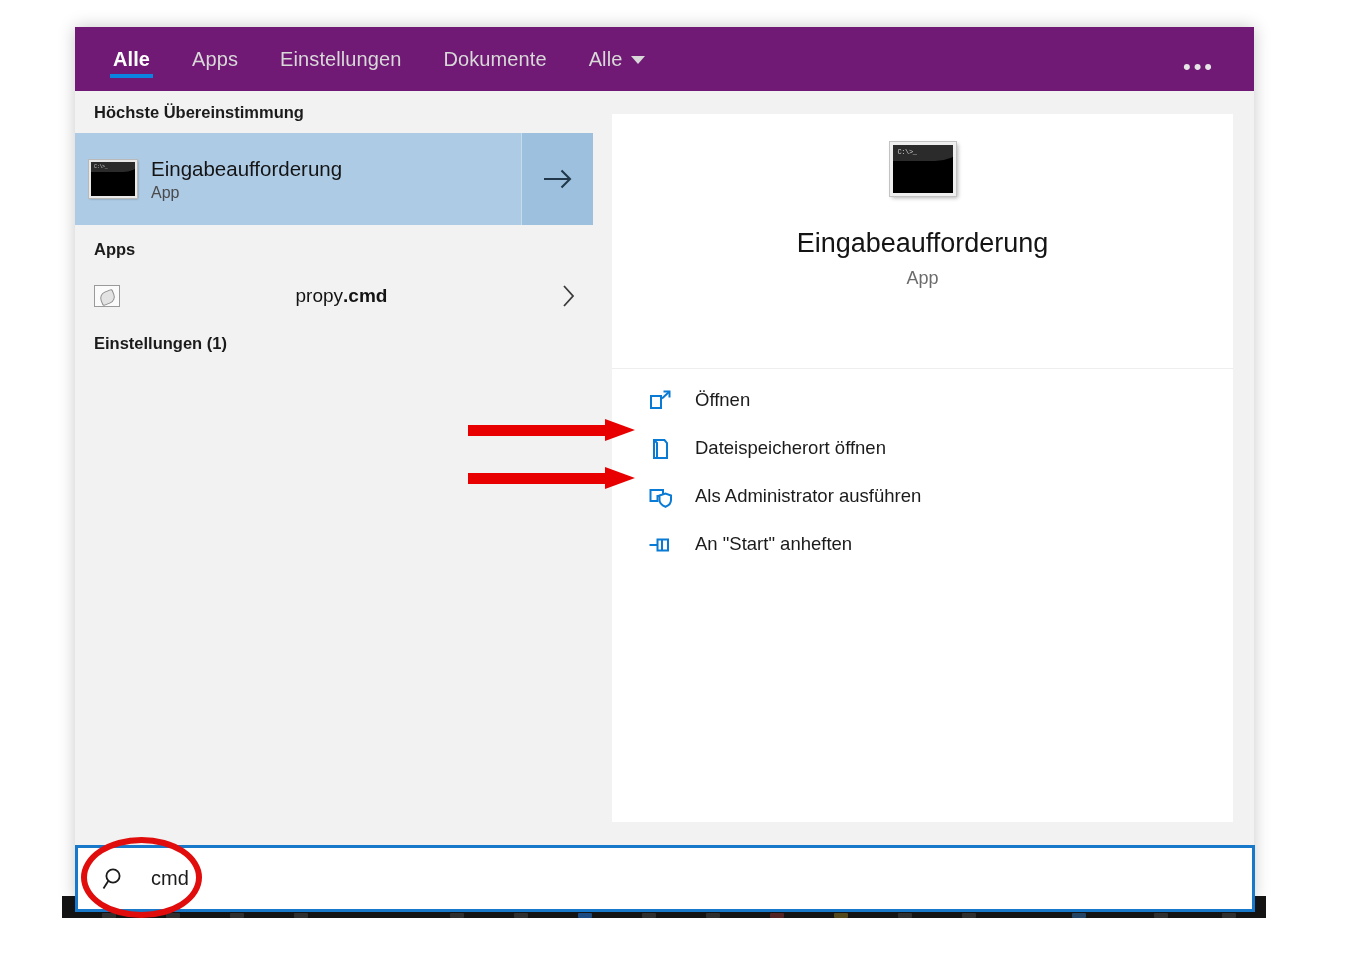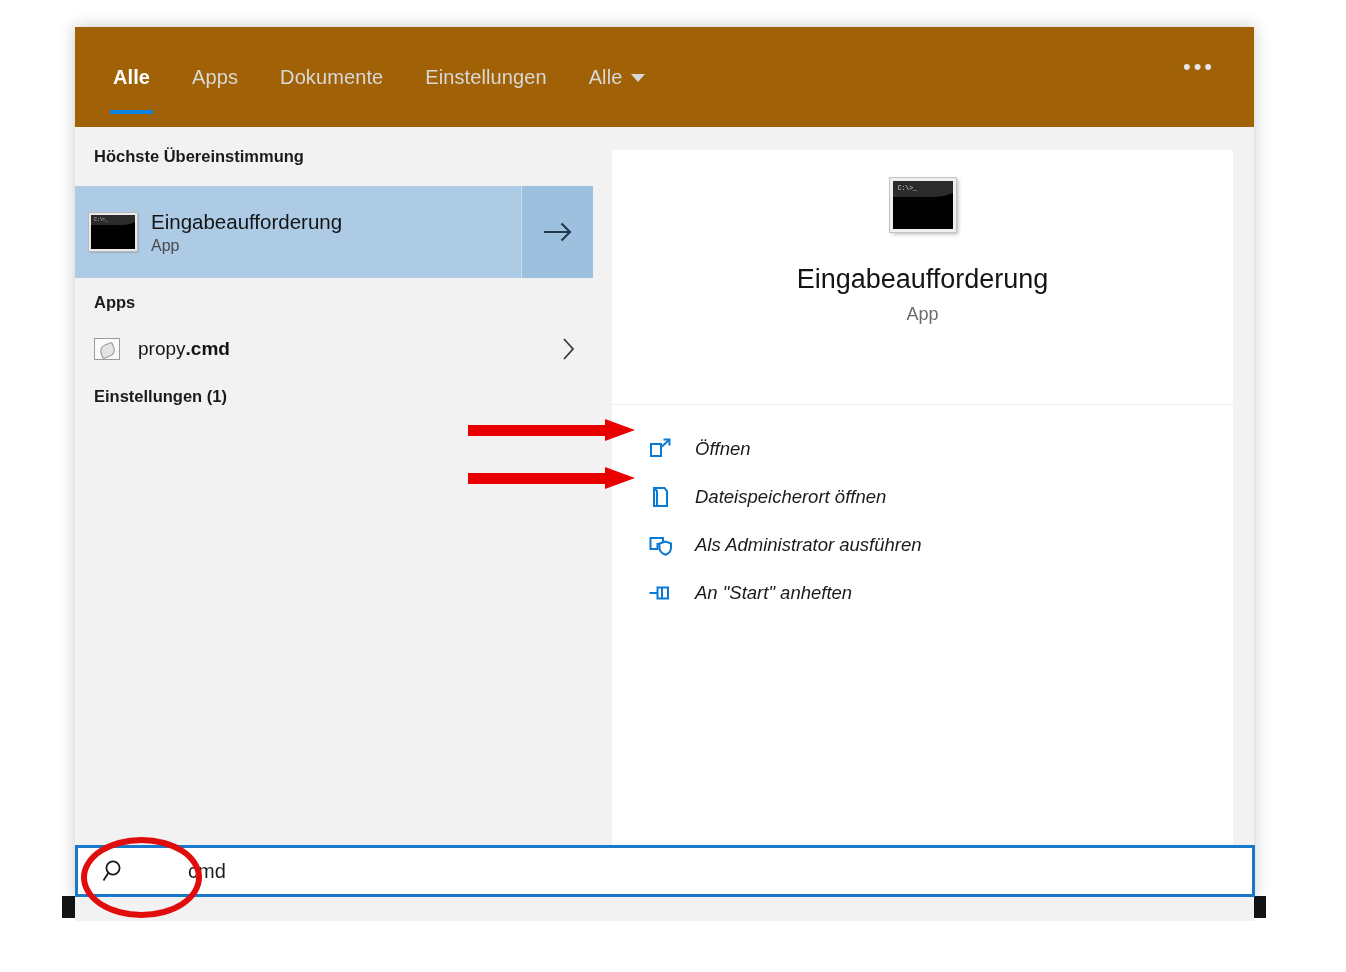--- a/index.html
+++ b/index.html
@@ -39,22 +39,22 @@
     top: 27px;
     width: 1179px;
     height: 874px;
     background: #f2f2f2;
     box-shadow: 0 0 16px rgba(0,0,0,.22);
   }
 
   
   #tabbar {
     position: relative;
-    height: 100px;
-    background: #a16207;
+    height: 64px;
+    background: #701a75;
     display: flex;
     align-items: stretch;
     padding-left: 17px;
   }
   .tab {
     position: relative;
     display: flex;
     align-items: center;
     padding: 0 21px;
     color: #d8d8d8;
@@ -113,21 +113,21 @@
   }
   .group-header {
     font-size: 16.5px;
     font-weight: bold;
     color: #1b1b1b;
     padding: 0 0 0 19px;
     display: flex;
     align-items: center;
     height: 46px;
   }
-  #group-top-match { height: 59px; }
+  #group-top-match { height: 42px; }
   #group-apps { height: 48px; }
   #group-documents { height: 52px; }
   #group-settings { height: 48px; text-align: right; }
 
   
   #top-match-row {
     display: flex;
     align-items: stretch;
     height: 92px;
     background: #aecbe6;
@@ -218,20 +218,21 @@
     width: 13px; height: 11px;
     border: 1.5px solid #8d8d8d;
     border-radius: 7px 2px 7px 2px;
     background: #e3e3e3;
     transform: rotate(-22deg);
   }
   .result-row .row-label {
     font-size: 19px;
     color: #141414;
     flex: 1;
+    text-align: center;
   }
   .result-row .row-label b { font-weight: bold; }
   .result-row .chevron {
     width: 48px;
     flex: none;
     display: flex;
     align-items: center;
     justify-content: center;
     color: #3a3a3a;
   }
@@ -291,24 +292,23 @@
   }
   #preview-subtitle {
     margin-top: 9px;
     font-size: 18px;
     color: #6b6b6b;
   }
 
   #action-list { padding-top: 20px; }
   .action-item {
     display: flex;
-    align-items: center;
+    align-items: flex-start;
     height: 48px;
     padding-left: 36px;
-    font-style: italic;
   }
   .action-icon {
     width: 34px;
     flex: none;
     display: flex;
     align-items: center;
     justify-content: flex-start;
     color: #0a7bd4;
   }
   .action-label {
@@ -316,27 +316,26 @@
     color: #1b1b1b;
     padding-left: 13px;
   }
 
   
   #search-bar {
     position: absolute;
     left: 75px;
     top: 845px;
     width: 1180px;
-    height: 52px;
+    height: 67px;
     background: #ffffff;
     border: 3px solid #1878ca;
     display: flex;
     align-items: center;
     padding-left: 23px;
-    gap: 37px;
   }
   #search-icon {
     width: 28px; height: 28px;
     flex: none;
     display: flex; align-items: center; justify-content: center;
     color: #1b1b1b;
   }
   #search-input-value {
     font-size: 20px;
     color: #1b1b1b;
@@ -399,24 +398,24 @@
 <div id="search-flyout">
 
   <div id="tabbar">
     <div class="tab active">
       <span>Alle</span>
     </div>
     <div class="tab">
       <span>Apps</span>
     </div>
     <div class="tab">
+      <span>Einstellungen</span>
+    </div>
+    <div class="tab">
       <span>Dokumente</span>
-    </div>
-    <div class="tab">
-      <span>Einstellungen</span>
     </div>
     <div class="tab">
       <span>Alle</span>
       <span class="caret"></span>
     </div>
     <div id="more-options-button">
       <span>•••</span>
     </div>
   </div>
 

